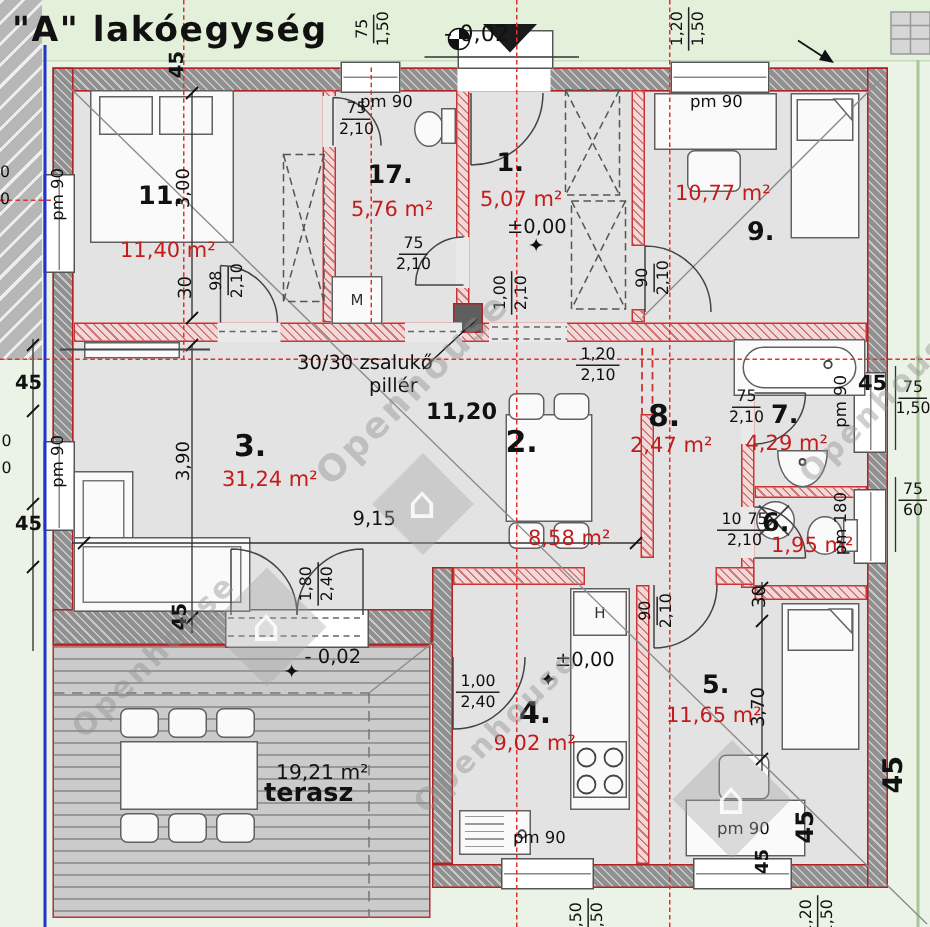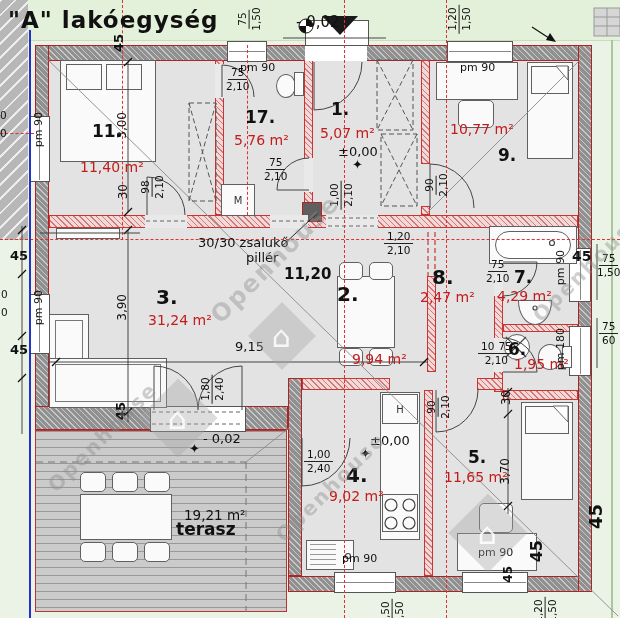--- a/index.html
+++ b/index.html
@@ -285,21 +285,21 @@
   <div class="axh" style="left:0;top:133px;width:34px;"></div>
   <div class="axv" style="left:344px;top:0;height:618px;"></div>
   <div class="axv" style="left:446px;top:0;height:618px;"></div>
   <div class="axv" style="left:122px;top:0;height:240px;"></div>
   <div class="axv" style="left:247px;top:45px;height:170px;"></div>
   <div class="blue"></div>
 
   <span class="t rn" style="left:331px;top:100px;">1.</span>
   <span class="t ra" style="left:320px;top:126px;">5,07 m²</span>
   <span class="t rn rn-lg" style="left:337px;top:283px;">2.</span>
-  <span class="t ra" style="left:352px;top:352px;">9,94 m²</span>
+  <span class="t ra" style="left:352px;top:352px;">8,58 m²</span>
   <span class="t rn rn-lg" style="left:156px;top:286px;">3.</span>
   <span class="t ra" style="left:148px;top:313px;">31,24 m²</span>
   <span class="t rn rn-lg" style="left:346px;top:464px;">4.</span>
   <span class="t ra" style="left:329px;top:489px;">9,02 m²</span>
   <span class="t rn" style="left:468px;top:448px;">5.</span>
   <span class="t ra" style="left:444px;top:470px;">11,65 m²</span>
   <span class="t rn" style="left:508px;top:340px;">6.</span>
   <span class="t ra" style="left:514px;top:357px;">1,95 m²</span>
   <span class="t rn" style="left:514px;top:268px;">7.</span>
   <span class="t ra" style="left:497px;top:289px;text-align:center;">4,29 m²</span>

